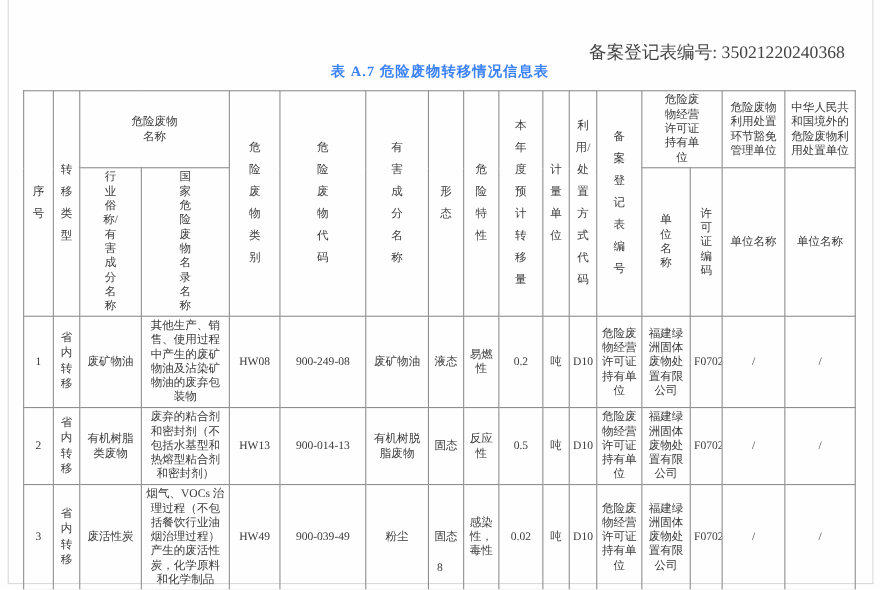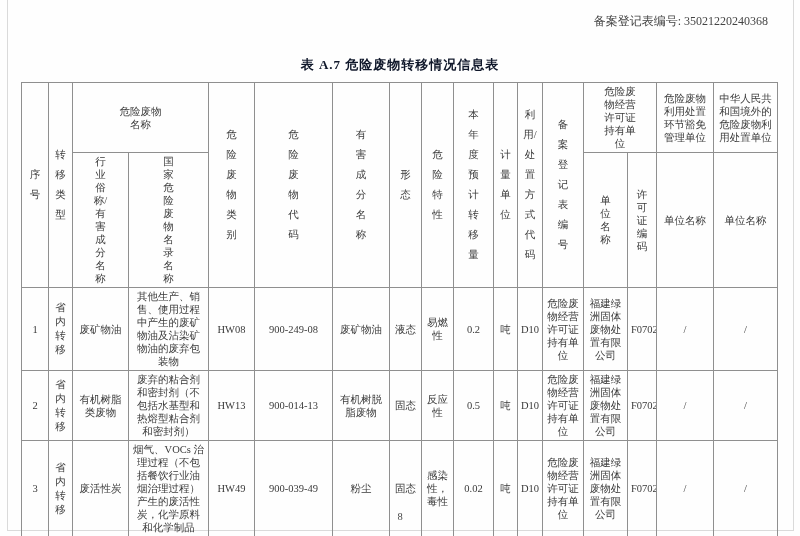--- a/index.html
+++ b/index.html
@@ -2,23 +2,23 @@
 <html><head>
 <meta charset="utf-8">
 <style>
   html,body{margin:0;padding:0;background:#ffffff;}
   .canvas{
     position:relative;width:800px;height:536px;background:#fefefe;overflow:hidden;
     font-family:"Liberation Serif","DejaVu Serif",serif;color:#3a3a3a;
   }
   .page-edge{position:absolute;left:7px;top:-2px;width:785px;height:532px;
     border:1px solid #dadada;border-top:none;pointer-events:none;}
-  .reg-no{position:absolute;top:13px;right:32px;font-size:12px;color:#444;}
+  .reg-no{position:absolute;top:38px;right:32px;font-size:16px;color:#444;}
   .title{position:absolute;top:56px;left:0;width:100%;text-align:center;
-    font-size:13px;font-weight:bold;letter-spacing:1px;color:#0f172a;}
+    font-size:13px;font-weight:bold;letter-spacing:1px;color:#3b82f6;}
   .page-num{position:absolute;top:511px;left:0;width:100%;text-align:center;font-size:10.5px;color:#444;}
 
   table.main{position:absolute;left:21px;top:82px;width:756px;table-layout:fixed;
     border-collapse:collapse;}
   table.main td{border:1px solid #8f8f8f;font-size:10.5px;line-height:13px;
     text-align:center;vertical-align:middle;padding:2px 3px;color:#3a3a3a;
     overflow:hidden;word-break:normal;}
   tr.h1{height:69px;} tr.h2{height:135px;}
   tr.r1{height:69px;} tr.r2{height:66px;} tr.r3{height:83px;}
 

